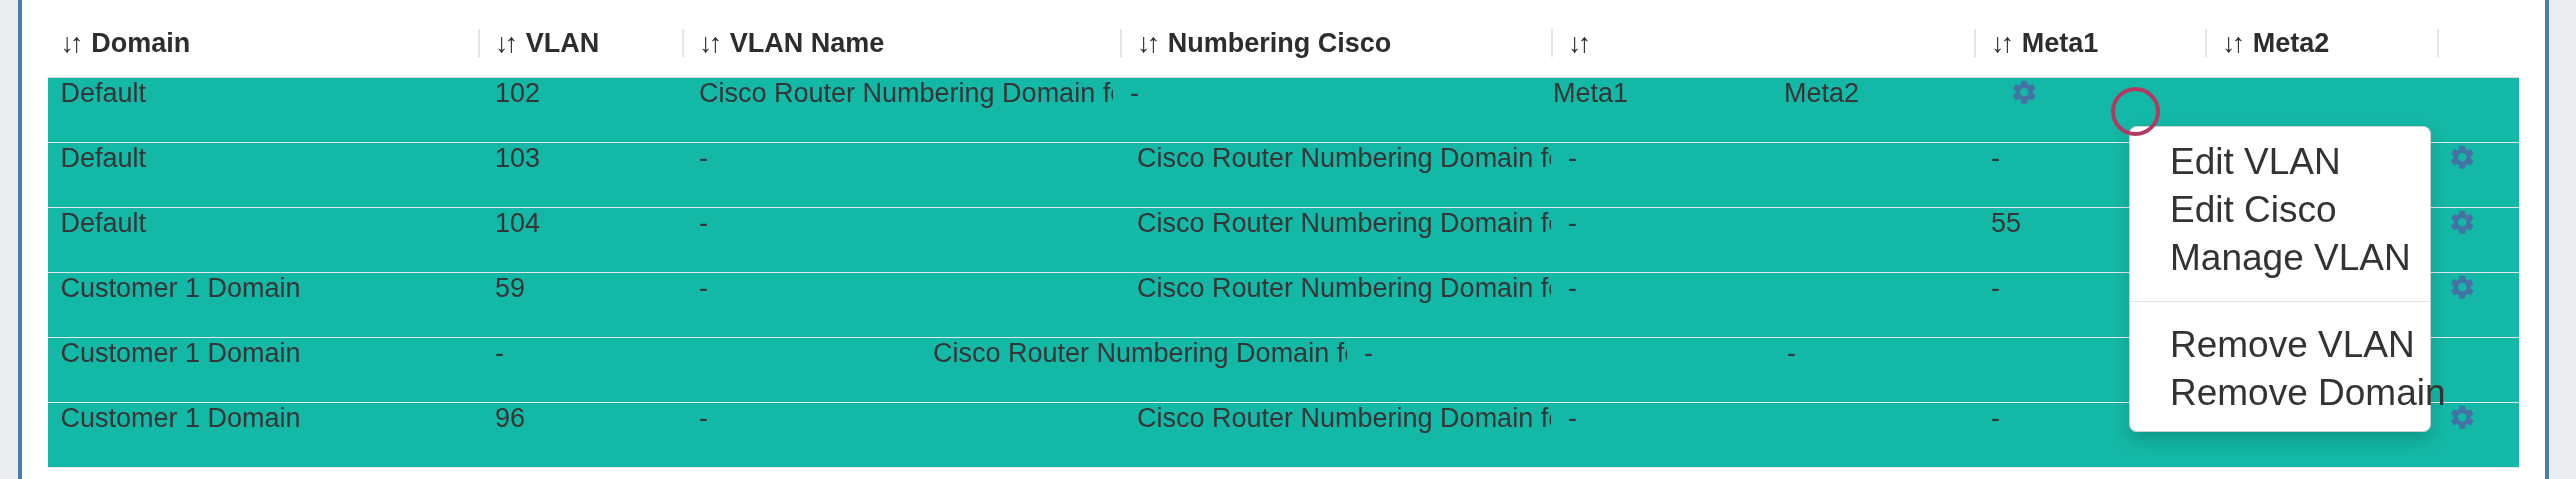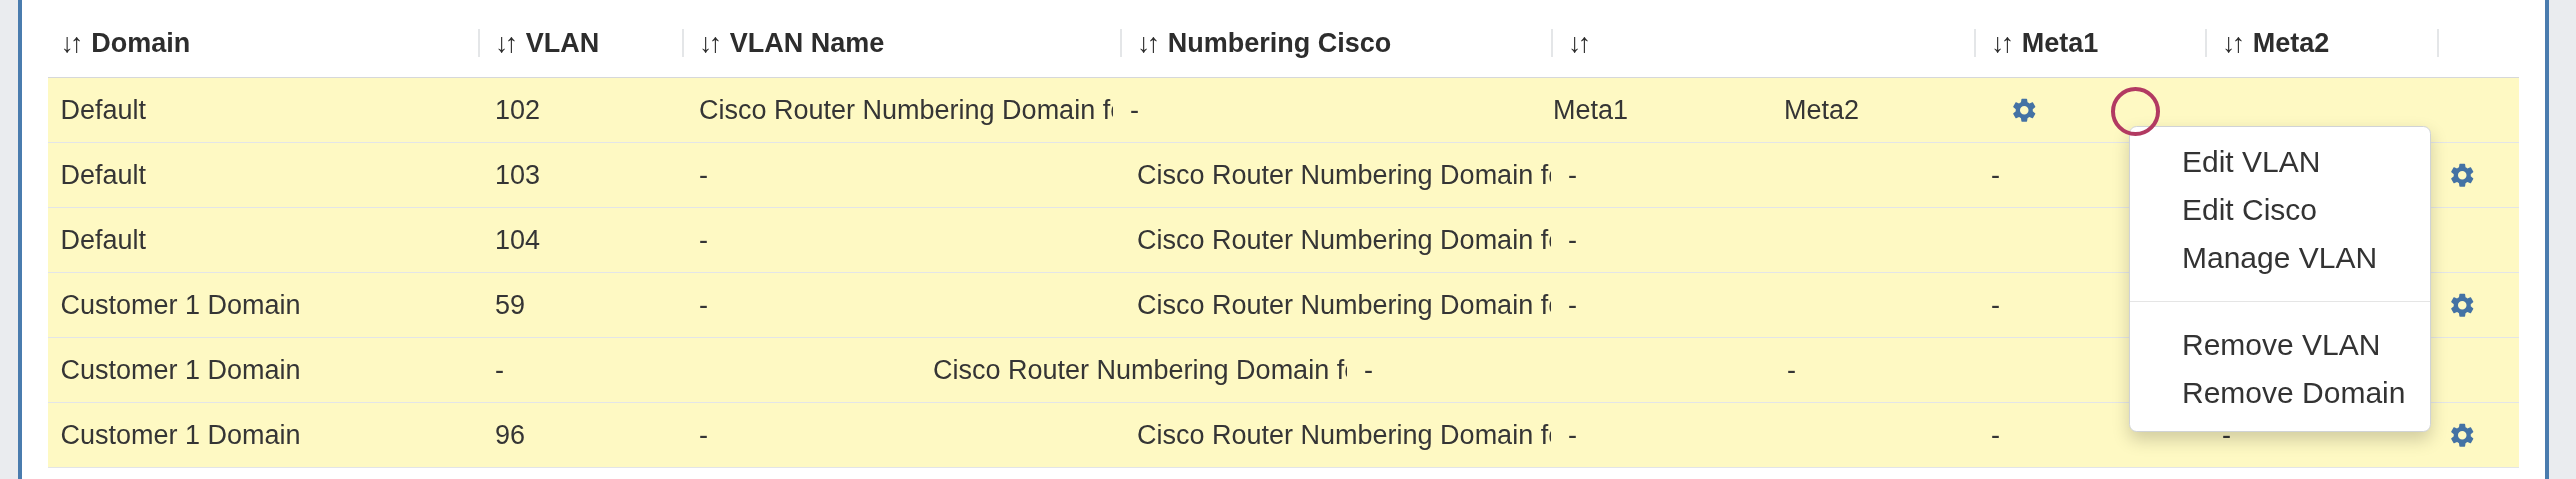--- a/index.html
+++ b/index.html
@@ -13,22 +13,22 @@
   .edge-strip.left  { left:0; width:18px; }
   .edge-strip.right { left:2549px; width:27px; }
   .panel-border { position:absolute; top:0; height:479px; width:3.8px; background:#4a7cae; }
   .panel-border.left  { left:18px; }
   .panel-border.right { left:2545px; }
 
   
   .table { position:absolute; left:48px; top:0; width:2471px; }
   .thead { display:flex; height:78px; align-items:center; padding-top:9.5px;
            border-bottom:1.9px solid #d6d8da; }
-  .row   { display:flex; height:65px; align-items:center;
-           border-bottom:1.9px solid #e3e5e7; background:#fef9c3; }
+  .row   { display:flex; height:65px; align-items:flex-start;
+           border-bottom:1.9px solid #e3e5e7; background:#14b8a6; }
   .cell  { flex:none; padding-left:17px; font-size:27px; color:#353535;
            white-space:nowrap; overflow:hidden; position:relative; }
   .c0 { width:430px; padding-left:12.4px; }
   .c1 { width:204px; }
   .c2 { width:438px; }
   .c3 { width:431px; }
   .c4 { width:423px; }
   .c5 { width:231px; }
   .c6 { width:232px; }
   .c7 { width:83px;  padding-left:11.4px; }
@@ -43,22 +43,22 @@
               cursor:pointer; display:block; }
   .gear-btn svg { width:28.5px; height:28.5px; display:block; }
 
   
   .context-menu {
     position:absolute; left:2129px; top:126px; width:302px; z-index:10;
     background:#ffffff; border:1px solid #d0d3d6; border-radius:7.6px;
     box-shadow:0 7.6px 17px rgba(0,0,0,0.18);
     padding:11.4px 0 13.3px 0;
   }
-  .menu-item { height:48px; line-height:48px; padding-left:52px;
-               font-size:30px; color:#333333; cursor:pointer; white-space:nowrap; }
+  .menu-item { height:48px; line-height:48px; padding-left:40px;
+               font-size:37px; color:#333333; cursor:pointer; white-space:nowrap; }
   .menu-divider { border:none; border-top:1.9px solid #e5e5e5; margin:19px 0; }
 
   
   .annotation-circle {
     position:absolute; left:2111px; top:87px; width:49px; height:49px;
     border:4.8px solid #b23a62; border-radius:50%; z-index:20; background:transparent;
   }
 </style>
 </head>
 <body>
@@ -135,20 +135,21 @@
         </button>
       </div>
     </div>
 
     <div class="row">
       <div class="cell c0">Default</div>
       <div class="cell c1">104</div>
       <div class="cell c2">-</div>
       <div class="cell c3">Cisco Router Numbering Domain for ...</div>
       <div class="cell c4">-</div>
+      <div class="cell c5">55</div>
       <div class="cell c6"></div>
       <div class="cell c7">
         <button class="gear-btn">
           <svg viewBox="0 0 24 24" fill="#4472a4">
               <path d="M19.14,12.94c0.04-0.3,0.06-0.61,0.06-0.94c0-0.32-0.02-0.64-0.07-0.94l2.03-1.58c0.18-0.14,0.23-0.41,0.12-0.61l-1.92-3.32c-0.12-0.22-0.37-0.29-0.59-0.22l-2.39,0.96c-0.5-0.38-1.03-0.7-1.62-0.94L14.4,2.81c-0.04-0.24-0.24-0.41-0.48-0.41h-3.84c-0.24,0-0.43,0.17-0.47,0.41L9.25,5.35C8.66,5.59,8.12,5.92,7.63,6.29L5.24,5.33c-0.22-0.08-0.47,0-0.59,0.22L2.74,8.87C2.62,9.08,2.66,9.34,2.86,9.48l2.03,1.58C4.84,11.36,4.8,11.69,4.8,12s0.02,0.64,0.07,0.94l-2.03,1.58c-0.18,0.14-0.23,0.41-0.12,0.61l1.92,3.32c0.12,0.22,0.37,0.29,0.59,0.22l2.39-0.96c0.5,0.38,1.03,0.7,1.62,0.94l0.36,2.54c0.05,0.24,0.24,0.41,0.48,0.41h3.84c0.24,0,0.44-0.17,0.47-0.41l0.36-2.54c0.59-0.24,1.13-0.56,1.62-0.94l2.39,0.96c0.22,0.08,0.47,0,0.59-0.22l1.92-3.32c0.12-0.22,0.07-0.47-0.12-0.61L19.14,12.94z M12,15.6c-1.98,0-3.6-1.62-3.6-3.6s1.62-3.6,3.6-3.6s3.6,1.62,3.6,3.6S13.98,15.6,12,15.6z"></path>
             </svg>
         </button>
       </div>
     </div>
 

